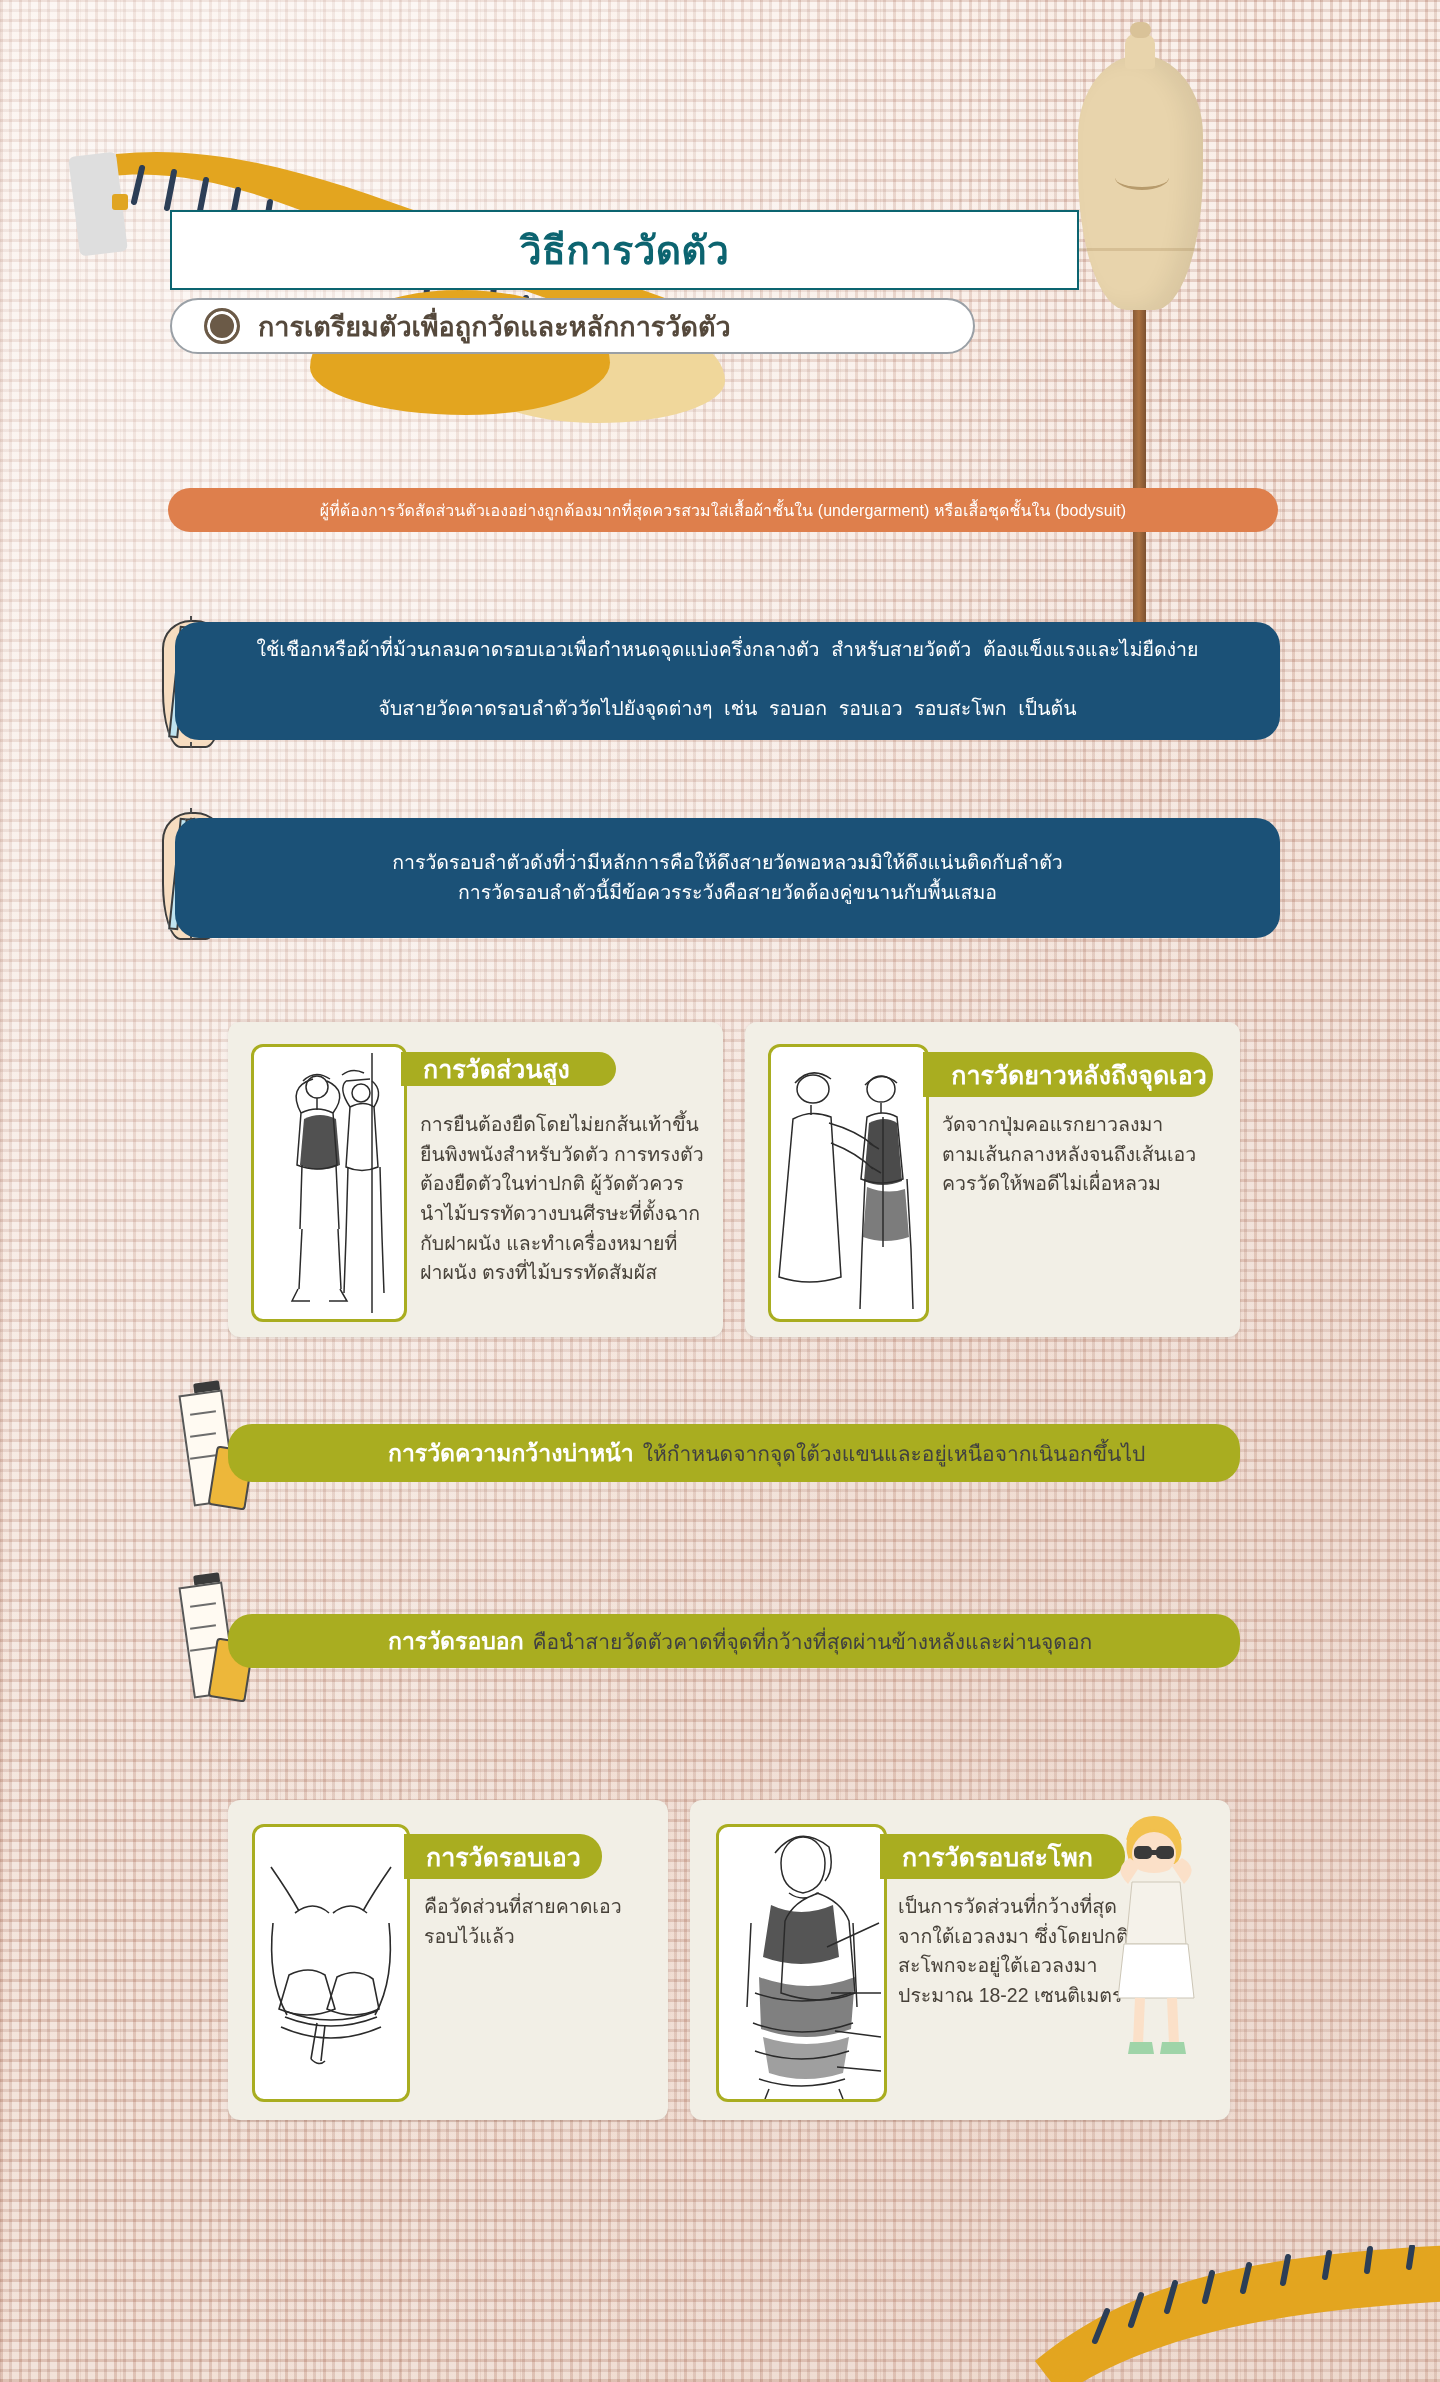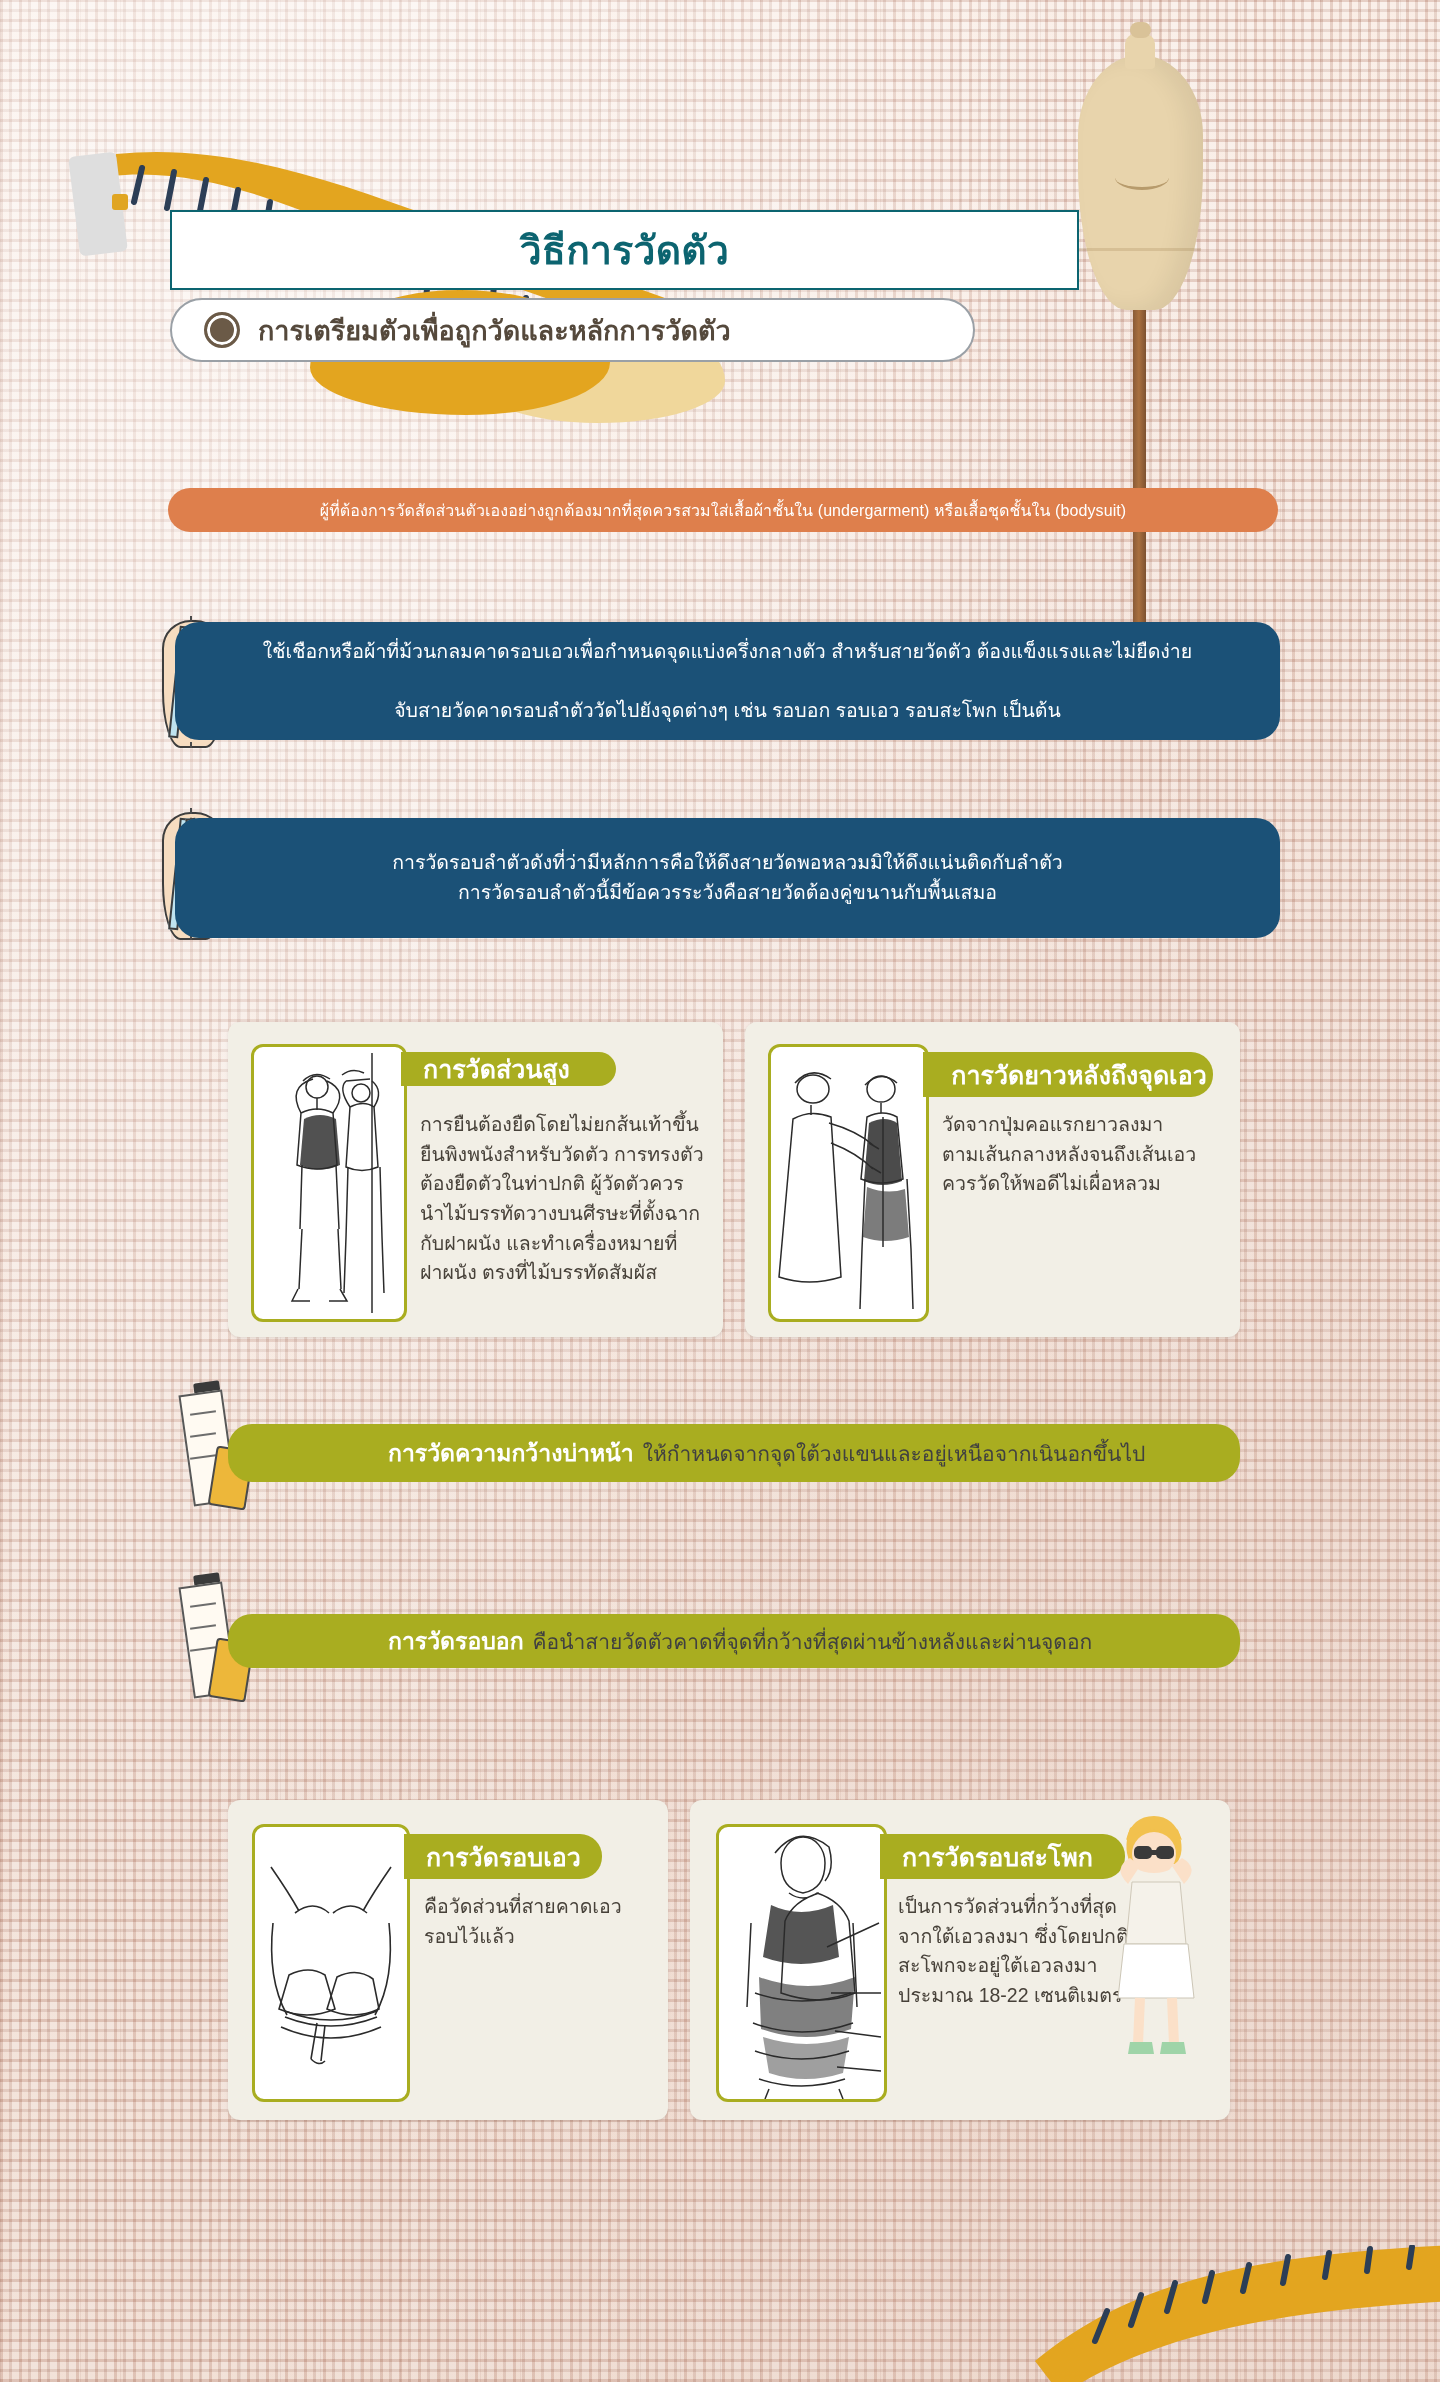--- a/index.html
+++ b/index.html
@@ -99,21 +99,21 @@
   .title-card{
     position:absolute;left:170px;top:210px;width:905px;height:76px;
     background:#ffffff;border:2px solid #0c6470;border-radius:0;
     display:flex;align-items:center;justify-content:center;
   }
   .title-card .ttl{
     color:#0c6470;font-size:39px;font-weight:700;letter-spacing:.3px;
   }
 
   .sub-card{
-    position:absolute;left:170px;top:298px;width:805px;height:64px;
+    position:absolute;left:170px;top:298px;width:805px;height:56px;
     background:#ffffff;border:2px solid #9aa0a6;border-radius:32px;
     display:flex;align-items:center;gap:18px;padding-left:32px;box-sizing:border-box;
   }
   .dot-ring{
     width:30px;height:30px;border-radius:50%;
     border:3px solid #6b5a47;background:#6b5a47;
     box-shadow:inset 0 0 0 3px #ffffff;flex:0 0 auto;
   }
   .sub-card .st{color:#55493c;font-size:27px;font-weight:700;}
 
@@ -124,21 +124,21 @@
     display:flex;align-items:center;justify-content:center;
   }
   .orange-bar span{color:#fff;font-size:16px;letter-spacing:.1px;}
 
   
   .navy{
     position:absolute;background:#1b5177;border-radius:24px;
     display:flex;align-items:center;justify-content:center;text-align:center;
   }
   .navy p{margin:0;color:#fff;font-size:19.5px;line-height:1.52;}
-  #navy1{left:175px;top:622px;width:1105px;height:118px;}
+  #navy1{left:175px;top:622px;width:1105px;height:118px;font-family:Liberation Mono, monospace;}
   #navy2{left:175px;top:818px;width:1105px;height:120px;}
 
   
   .torso{position:absolute;width:88px;height:132px;}
   .torso .sk{
     position:absolute;left:16px;top:4px;width:58px;height:124px;
     background:#f6dcc0;border:2px solid #3d3d3d;
     border-radius:46% 46% 30% 30% / 22% 22% 44% 44%;
   }
   .torso .tape1,.torso .tape2{

